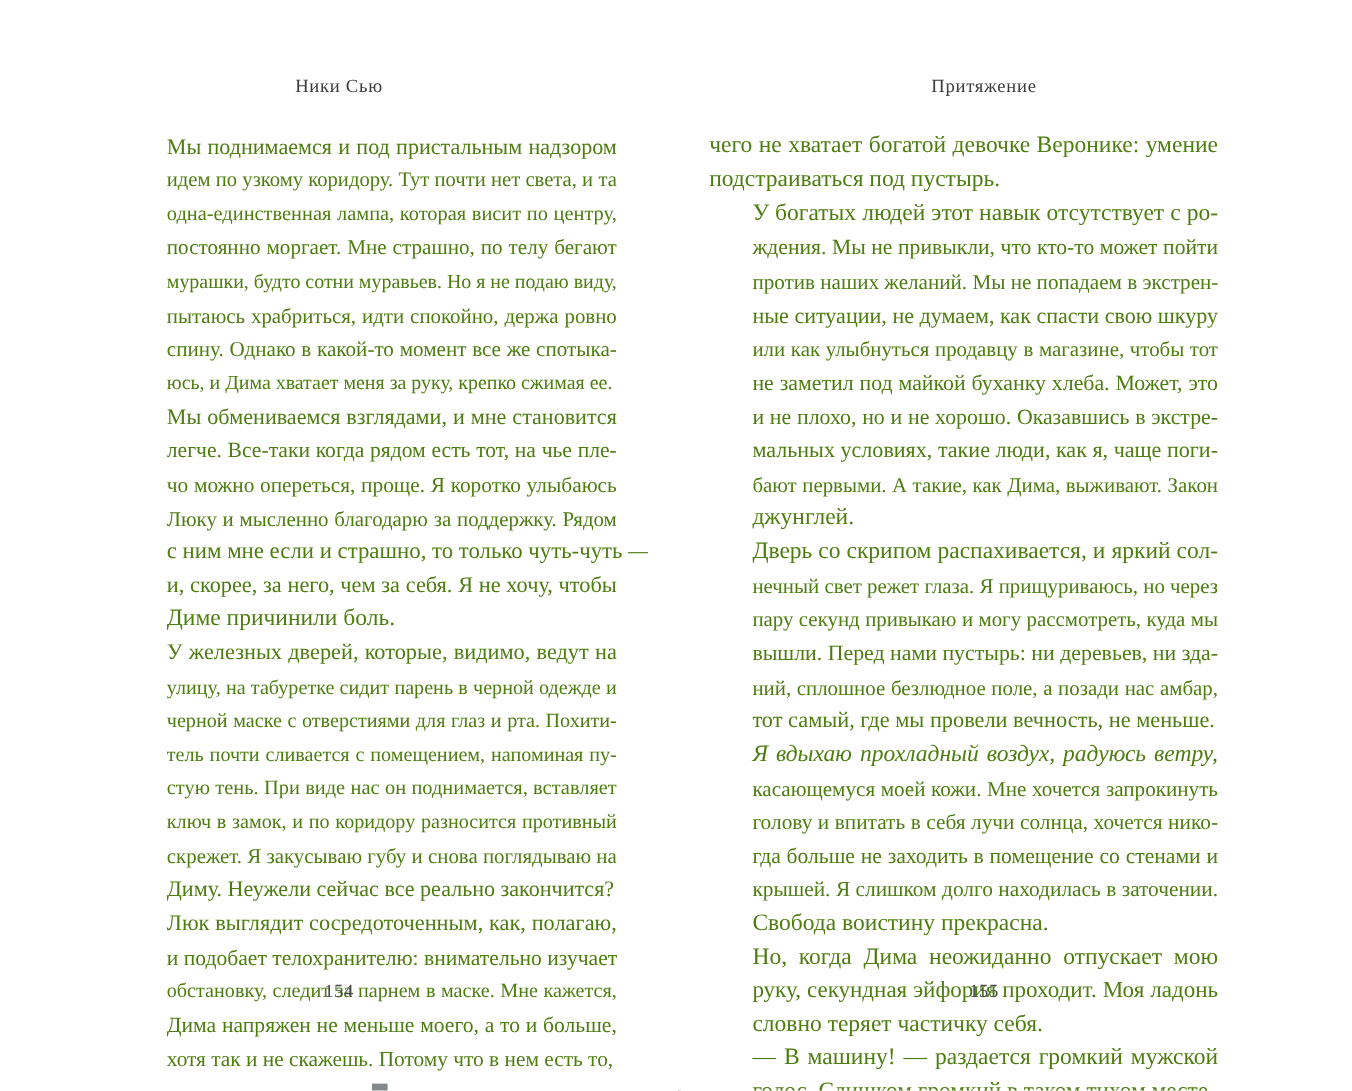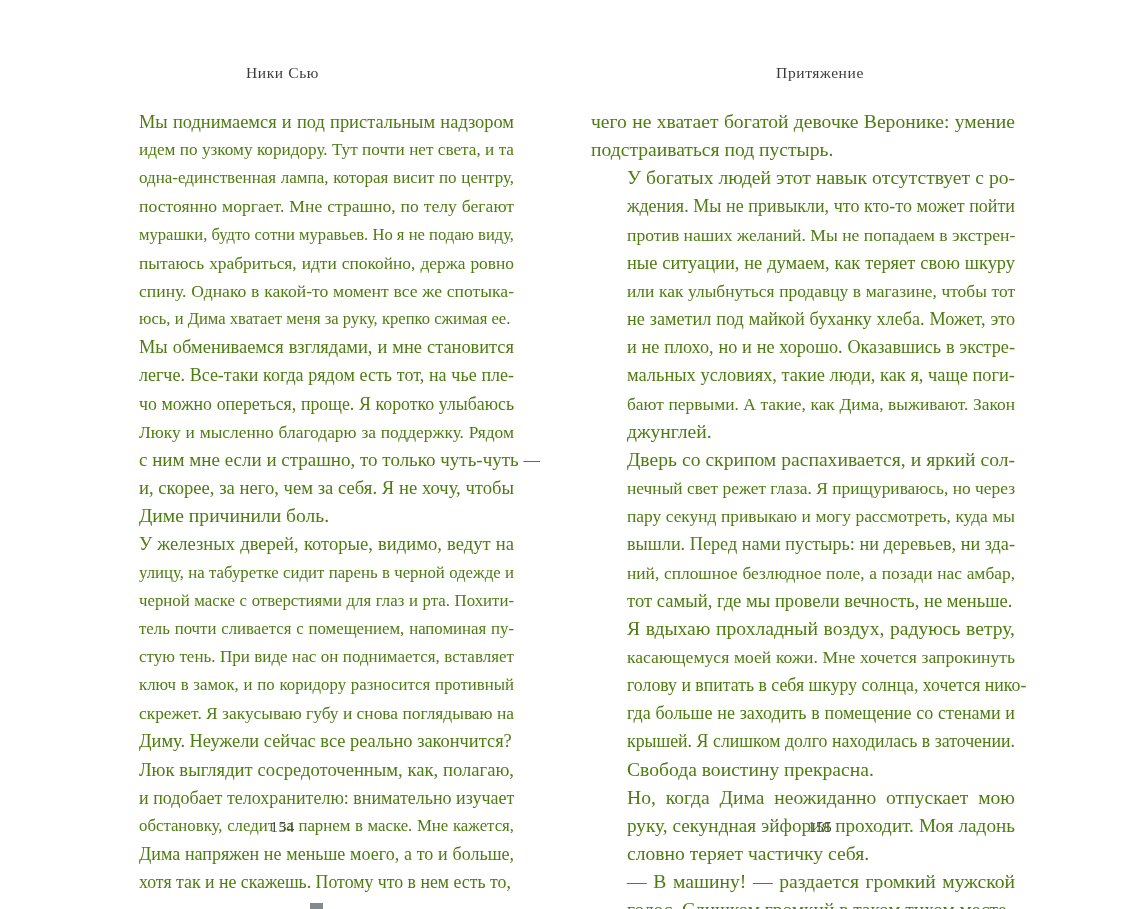--- a/index.html
+++ b/index.html
@@ -169,40 +169,40 @@
 
     <div class="text-block">
         <p class="cont">
           <span class="ln" style="font-size: 19.6px;">чего не хватает богатой девочке Веронике: умение</span>
           <span class="ln last" style="font-size: 19.6px;">подстраиваться под пустырь.</span>
         </p>
         <p>
           <span class="ln indent" style="font-size: 19.6px;">У богатых людей этот навык отсутствует с ро-</span>
           <span class="ln" style="font-size: 18px;">ждения. Мы не привыкли, что кто-то может пойти</span>
           <span class="ln" style="font-size: 17.6px;">против наших желаний. Мы не попадаем в экстрен-</span>
-          <span class="ln" style="font-size: 18.4px;">ные ситуации, не думаем, как теряет свою шкуру</span>
+          <span class="ln" style="font-size: 18.4px;">ные ситуации, не думаем, как спасти свою шкуру</span>
           <span class="ln" style="font-size: 17.4px;">или как улыбнуться продавцу в магазине, чтобы тот</span>
           <span class="ln" style="font-size: 18.2px;">не заметил под майкой буханку хлеба. Может, это</span>
           <span class="ln" style="font-size: 18.2px;">и не плохо, но и не хорошо. Оказавшись в экстре-</span>
           <span class="ln" style="font-size: 18.4px;">мальных условиях, такие люди, как я, чаще поги-</span>
           <span class="ln" style="font-size: 17.4px;">бают первыми. А такие, как Дима, выживают. Закон</span>
           <span class="ln last" style="font-size: 19.6px;">джунглей.</span>
         </p>
         <p>
           <span class="ln indent" style="font-size: 19.6px;">Дверь со скрипом распахивается, и яркий сол-</span>
           <span class="ln" style="font-size: 17.4px;">нечный свет режет глаза. Я прищуриваюсь, но через</span>
           <span class="ln" style="font-size: 17.4px;">пару секунд привыкаю и могу рассмотреть, куда мы</span>
           <span class="ln" style="font-size: 18.2px;">вышли. Перед нами пустырь: ни деревьев, ни зда-</span>
           <span class="ln" style="font-size: 17.4px;">ний, сплошное безлюдное поле, а позади нас амбар,</span>
           <span class="ln last" style="font-size: 18.6px;">тот самый, где мы провели вечность, не меньше.</span>
         </p>
         <p>
-          <span class="ln indent" style="font-size: 19.6px;">Я вдыхаю прохладный воздух, радуюсь ветру,</span>
+          <span class="ln indent" style="font-size: 19.6px; font-style: italic;">Я вдыхаю прохладный воздух, радуюсь ветру,</span>
           <span class="ln" style="font-size: 17.6px;">касающемуся моей кожи. Мне хочется запрокинуть</span>
-          <span class="ln" style="font-size: 17.8px;">голову и впитать в себя шкуру солнца, хочется нико-</span>
+          <span class="ln" style="font-size: 17.8px;">голову и впитать в себя лучи солнца, хочется нико-</span>
           <span class="ln" style="font-size: 18px;">гда больше не заходить в помещение со стенами и</span>
           <span class="ln" style="font-size: 17.8px;">крышей. Я слишком долго находилась в заточении.</span>
           <span class="ln last" style="font-size: 19.6px;">Свобода воистину прекрасна.</span>
         </p>
         <p>
           <span class="ln indent" style="font-size: 19.6px;">Но, когда Дима неожиданно отпускает мою</span>
           <span class="ln" style="font-size: 19.2px;">руку, секундная эйфория проходит. Моя ладонь</span>
           <span class="ln last" style="font-size: 19.6px;">словно теряет частичку себя.</span>
         </p>
         <p>

